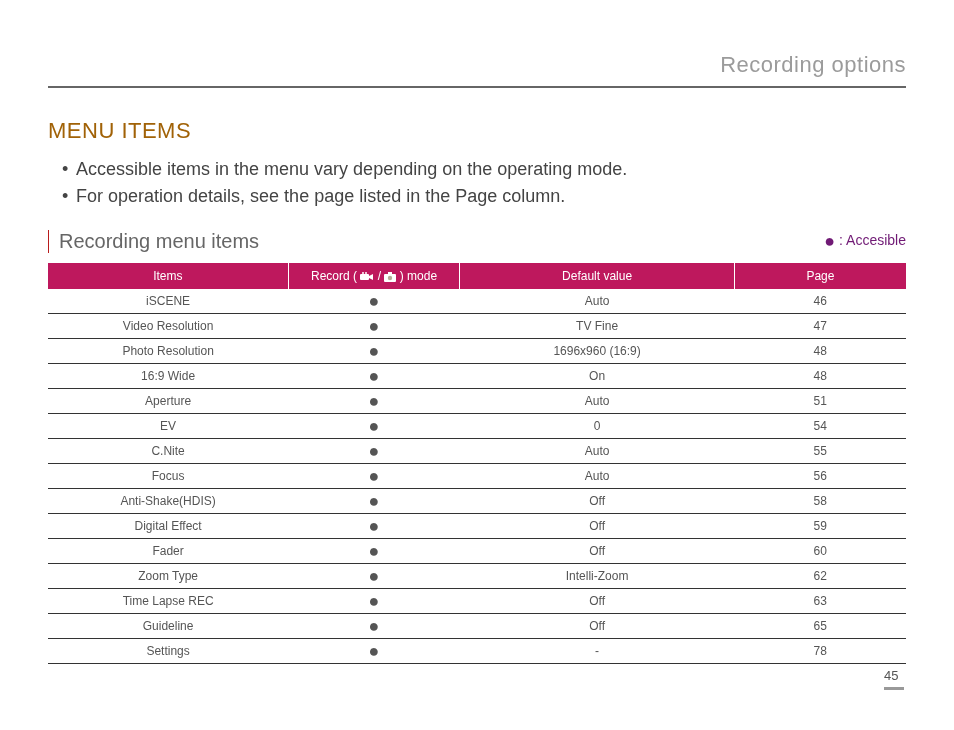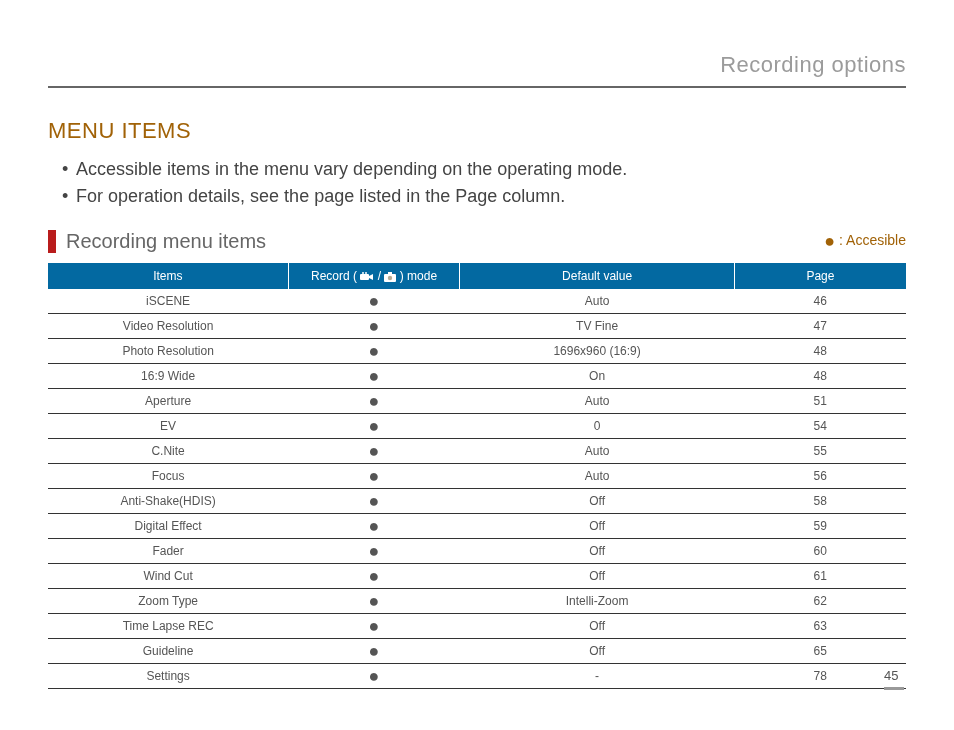--- a/index.html
+++ b/index.html
@@ -53,35 +53,35 @@
   .subsection-row {
     display: flex;
     justify-content: space-between;
     align-items: center;
     margin-bottom: 10px;
   }
   .subsection-title {
     font-size: 20px;
     color: #666;
     font-weight: 400;
-    border-left: 8px solid #b91c1c;
+    border-left: 1px solid #b91c1c;
     padding-left: 10px;
   }
   .legend {
     font-size: 14px;
-    color: #a16207;
+    color: #701a75;
   }
   .legend .dot { font-size: 18px; vertical-align: middle; }
   table {
     width: 100%;
     border-collapse: collapse;
     margin-bottom: 14px;
   }
   thead th {
-    background: #0369a1;
+    background: #be185d;
     color: #fff;
     font-size: 12px;
     font-weight: 400;
     text-align: center;
     padding: 6px 4px;
     border-right: 1px solid #fff;
   }
   thead th:last-child { border-right: none; }
   tbody td {
     font-size: 12px;
@@ -213,26 +213,20 @@
           <td class="col-default">Off</td>
           <td class="col-page">59</td>
         </tr>
         <tr>
           <td class="col-item">Fader</td>
           <td class="col-mode">●</td>
           <td class="col-default">Off</td>
           <td class="col-page">60</td>
         </tr>
         <tr>
-          <td class="col-item">Wind Cut</td>
-          <td class="col-mode">●</td>
-          <td class="col-default">Off</td>
-          <td class="col-page">61</td>
-        </tr>
-        <tr>
           <td class="col-item">Zoom Type</td>
           <td class="col-mode">●</td>
           <td class="col-default">Intelli-Zoom</td>
           <td class="col-page">62</td>
         </tr>
         <tr>
           <td class="col-item">Time Lapse REC</td>
           <td class="col-mode">●</td>
           <td class="col-default">Off</td>
           <td class="col-page">63</td>

